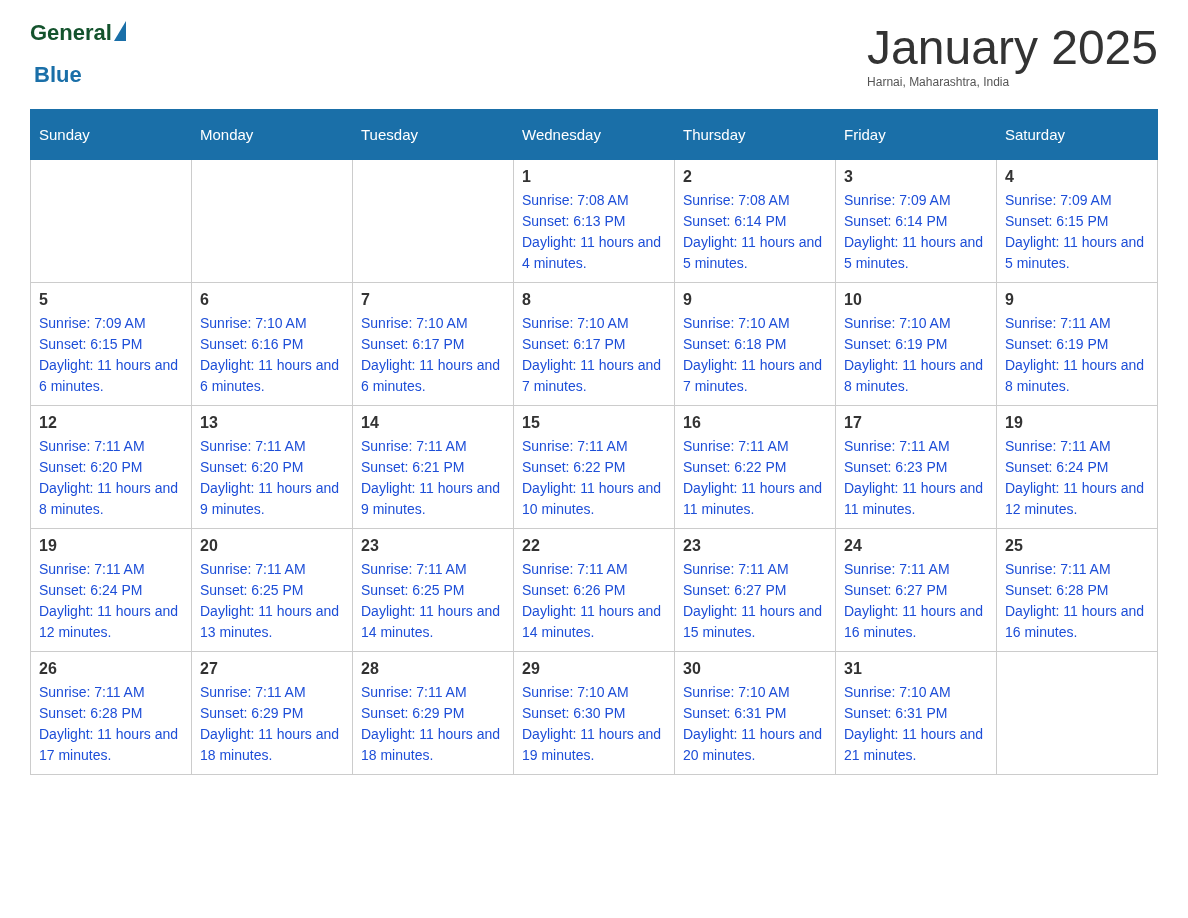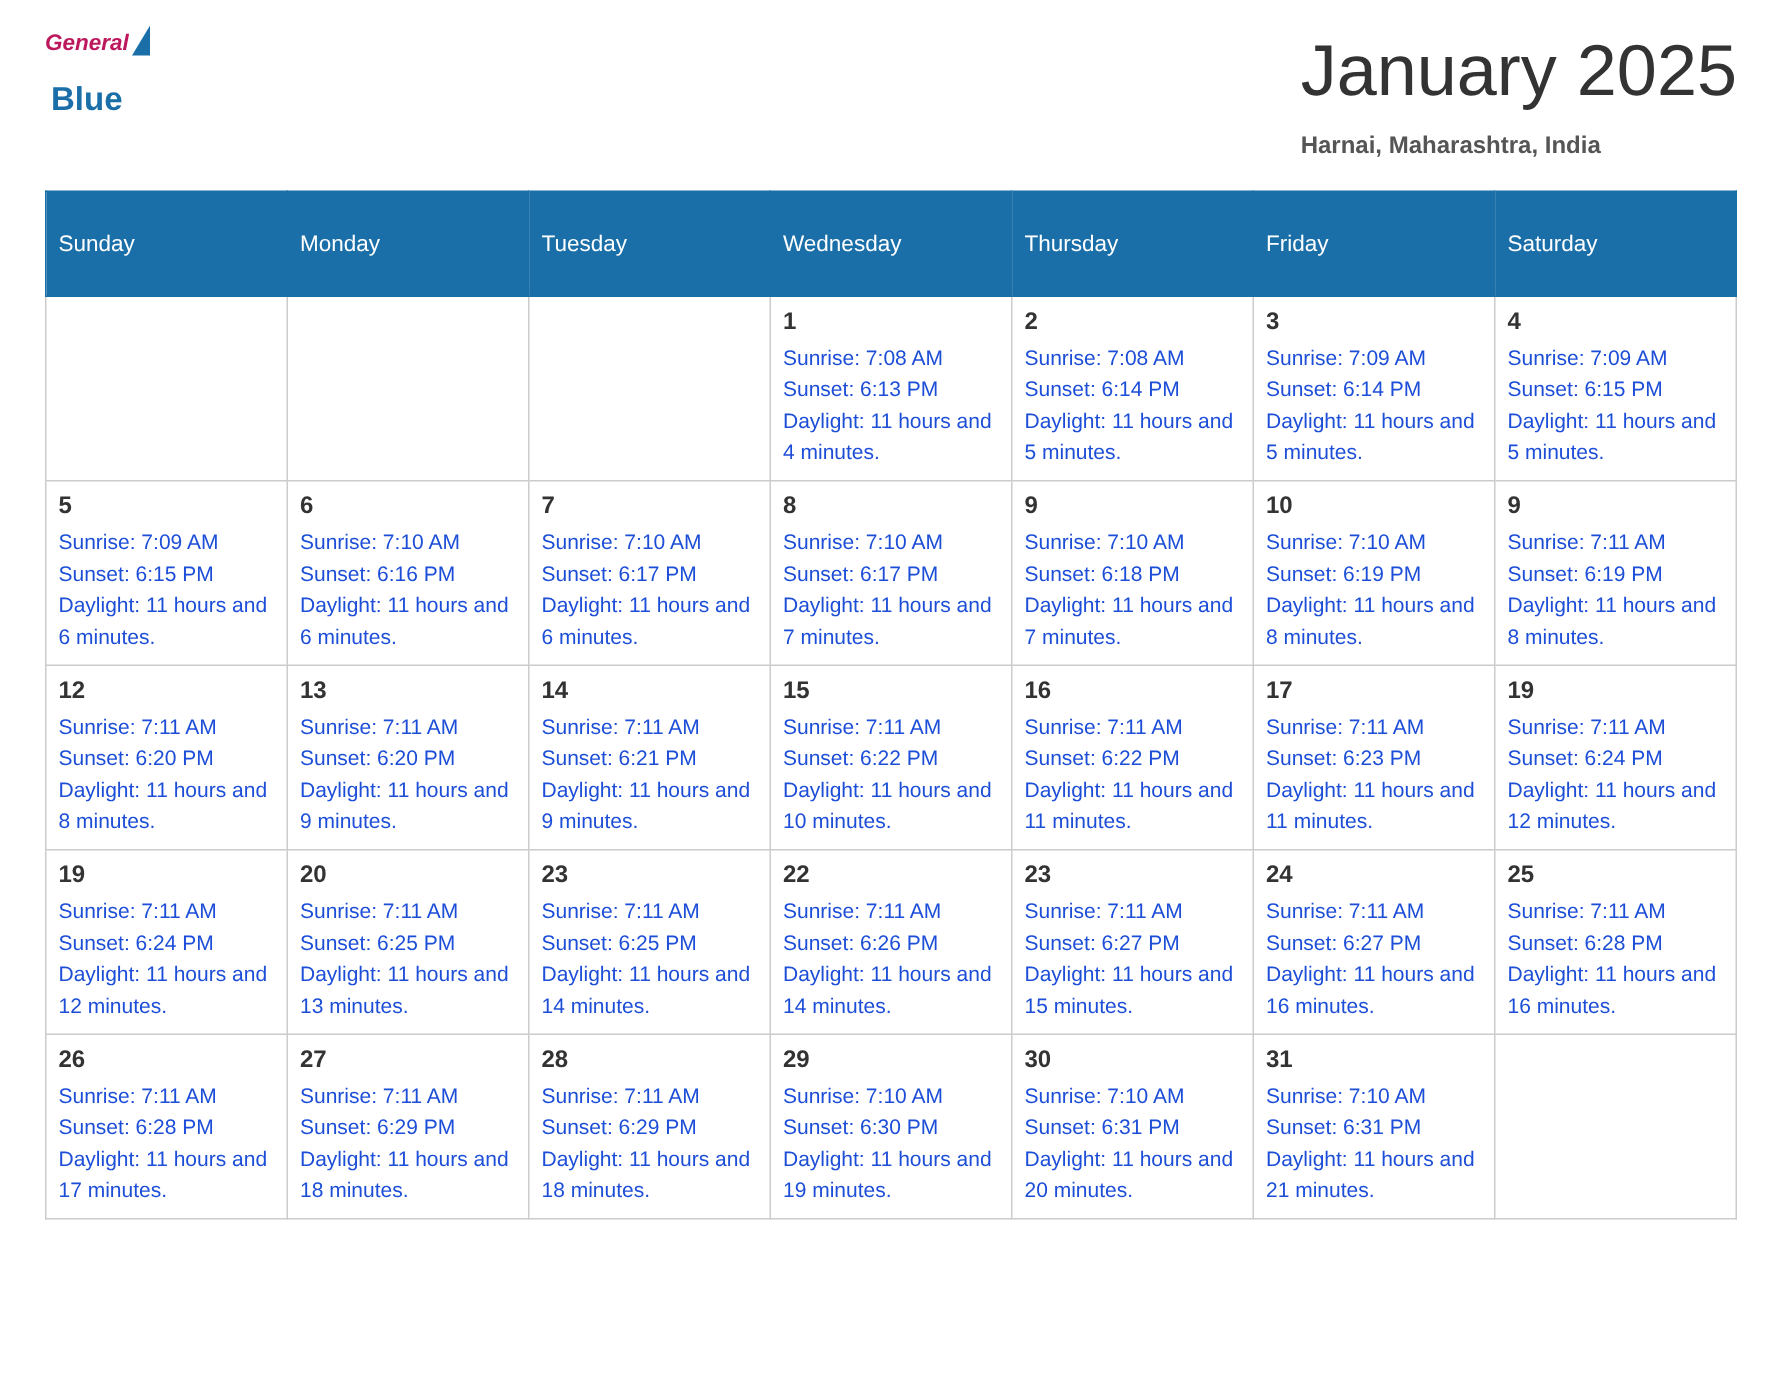--- a/index.html
+++ b/index.html
@@ -18,24 +18,23 @@
     .logo {
       display: flex;
       flex-direction: column;
       align-items: flex-start;
     }
     .logo-top {
       display: flex;
       align-items: center;
     }
     .logo-text-general {
-      font-size: 15px;
+      font-size: 22px;
       font-weight: bold;
-      color: #be185d;
-      font-style: italic;
+      color: #14532d;
     }
     .logo-triangle {
       width: 0;
       height: 0;
       border-left: 12px solid transparent;
       border-right: 0px solid transparent;
       border-bottom: 20px solid #1a6fa8;
       margin-left: 2px;
       margin-top: -4px;
     }
@@ -47,33 +46,32 @@
     }
     .title-section {
       text-align: left;
     }
     .month-title {
       font-size: 48px;
       font-weight: normal;
       color: #333;
     }
     .location-title {
-      font-size: 16px;
+      font-size: 12px;
       color: #555;
-      margin-top: 14px;
-      font-weight: bold;
+      margin-top: 0;
     }
     .calendar {
       width: 100%;
       border-collapse: collapse;
     }
     .calendar th {
       background-color: #1a6fa8;
       color: #fff;
-      padding: 26px 8px;
+      padding: 16px 8px;
       text-align: left;
       font-size: 15px;
       font-weight: normal;
       border: 1px solid #1a6fa8;
     }
     .calendar td {
       border: 1px solid #ccc;
       vertical-align: top;
       padding: 8px;
       width: 14.28%;

